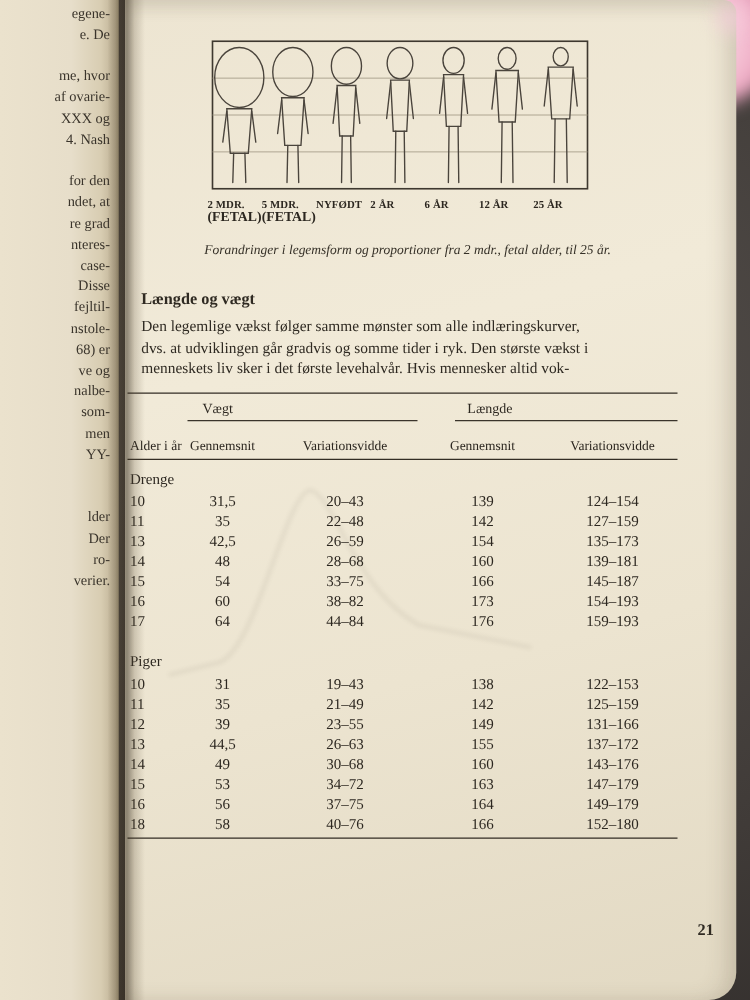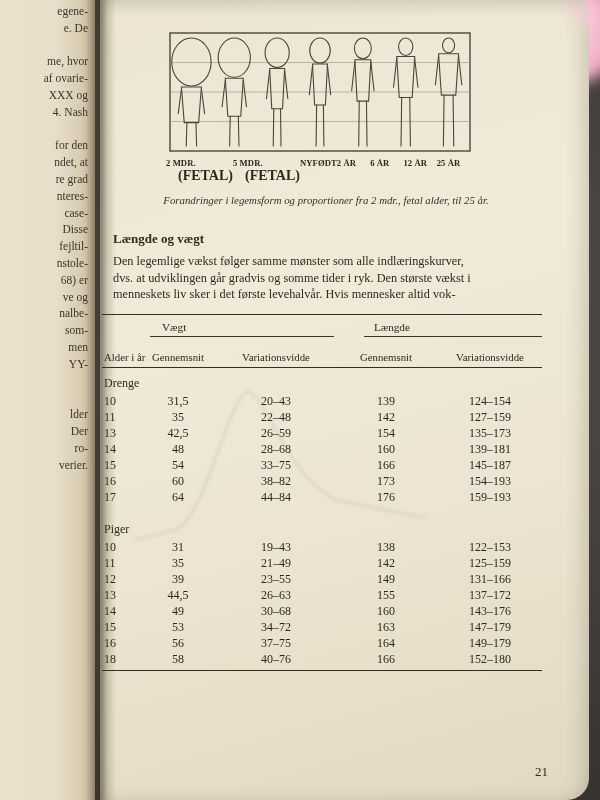--- a/index.html
+++ b/index.html
@@ -41,21 +41,21 @@
     box-shadow: inset 0 6px 14px rgba(70,58,38,.10), inset -10px 0 16px rgba(70,58,38,.12);
     color:#2f2a22;
   }
   
   .ghost{position:absolute;left:30px;top:378px;width:310px;height:180px;opacity:.09;filter:blur(1.5px);pointer-events:none;}
   
   .fig-svg{position:absolute;left:68px;top:31px;width:304px;height:122px;}
   .stages{position:absolute;left:66px;top:158px;width:304px;display:flex;}
   .stage{flex:1;text-align:left;}
   .stage-main{font-size:8.6px;font-weight:bold;letter-spacing:.1px;white-space:nowrap;color:#2c2720;}
-  .stage-sub{font-size:14px;font-weight:bold;white-space:nowrap;color:#2c2720;margin-left:12px;}
+  .stage-sub{font-size:11px;font-weight:bold;white-space:nowrap;color:#2c2720;}
   .caption{
     position:absolute;left:0;top:194px;width:452px;text-align:center;
     font-style:italic;font-size:10.8px;color:#353027;
   }
   .heading{position:absolute;left:13px;top:231px;font-size:13px;font-weight:bold;}
   .bodytext{position:absolute;left:13px;top:253px;width:434px;font-size:12.3px;line-height:16.6px;}
   
   .gtable{position:absolute;left:2px;top:314px;width:440px;font-size:12px;color:#2c2720;}
   .t-grouphead{display:flex;height:22px;align-items:flex-end;border-top:1.6px solid #332d24;}
   .gh1{margin-left:48px;width:182px;border-bottom:1.1px solid #3a342b;padding:0 0 3px 12px;font-size:11.2px;}
@@ -63,21 +63,21 @@
   .t-subhead{display:grid;grid-template-columns:36px 80px 116px 104px 104px;height:26px;align-items:end;
     border-bottom:1.2px solid #332d24;padding-bottom:4px;font-size:10.8px;}
   .t-subhead .c0{white-space:nowrap;padding-left:2px;overflow:visible;}
   .t-subhead .cc{text-align:center;white-space:nowrap;}
   .t-groups{border-bottom:1.2px solid #332d24;padding-bottom:3px;}
   .t-group-label{padding:2px 0 2px 2px;height:16px;line-height:16px;margin-top:14px;}
   .t-group-label:first-child{margin-top:5px;}
   .t-row{display:grid;grid-template-columns:36px 80px 116px 104px 104px;height:16px;line-height:16px;}
   .t-cell{text-align:center;white-space:nowrap;}
   .t-cell.c0{text-align:left;padding-left:2px;}
-  .pagenum{position:absolute;left:435px;top:736px;font-size:13px;font-weight:normal;margin-top:28px;}
+  .pagenum{position:absolute;left:458px;top:736px;font-size:13px;font-weight:bold;}
   .frag-line{white-space:nowrap;}
   .bodyline{white-space:nowrap;}
 </style>
 </head>
 <body>
 
 <div class="pink-blob"></div>
 
 <div class="left-page">
   <div class="left-page-text">

